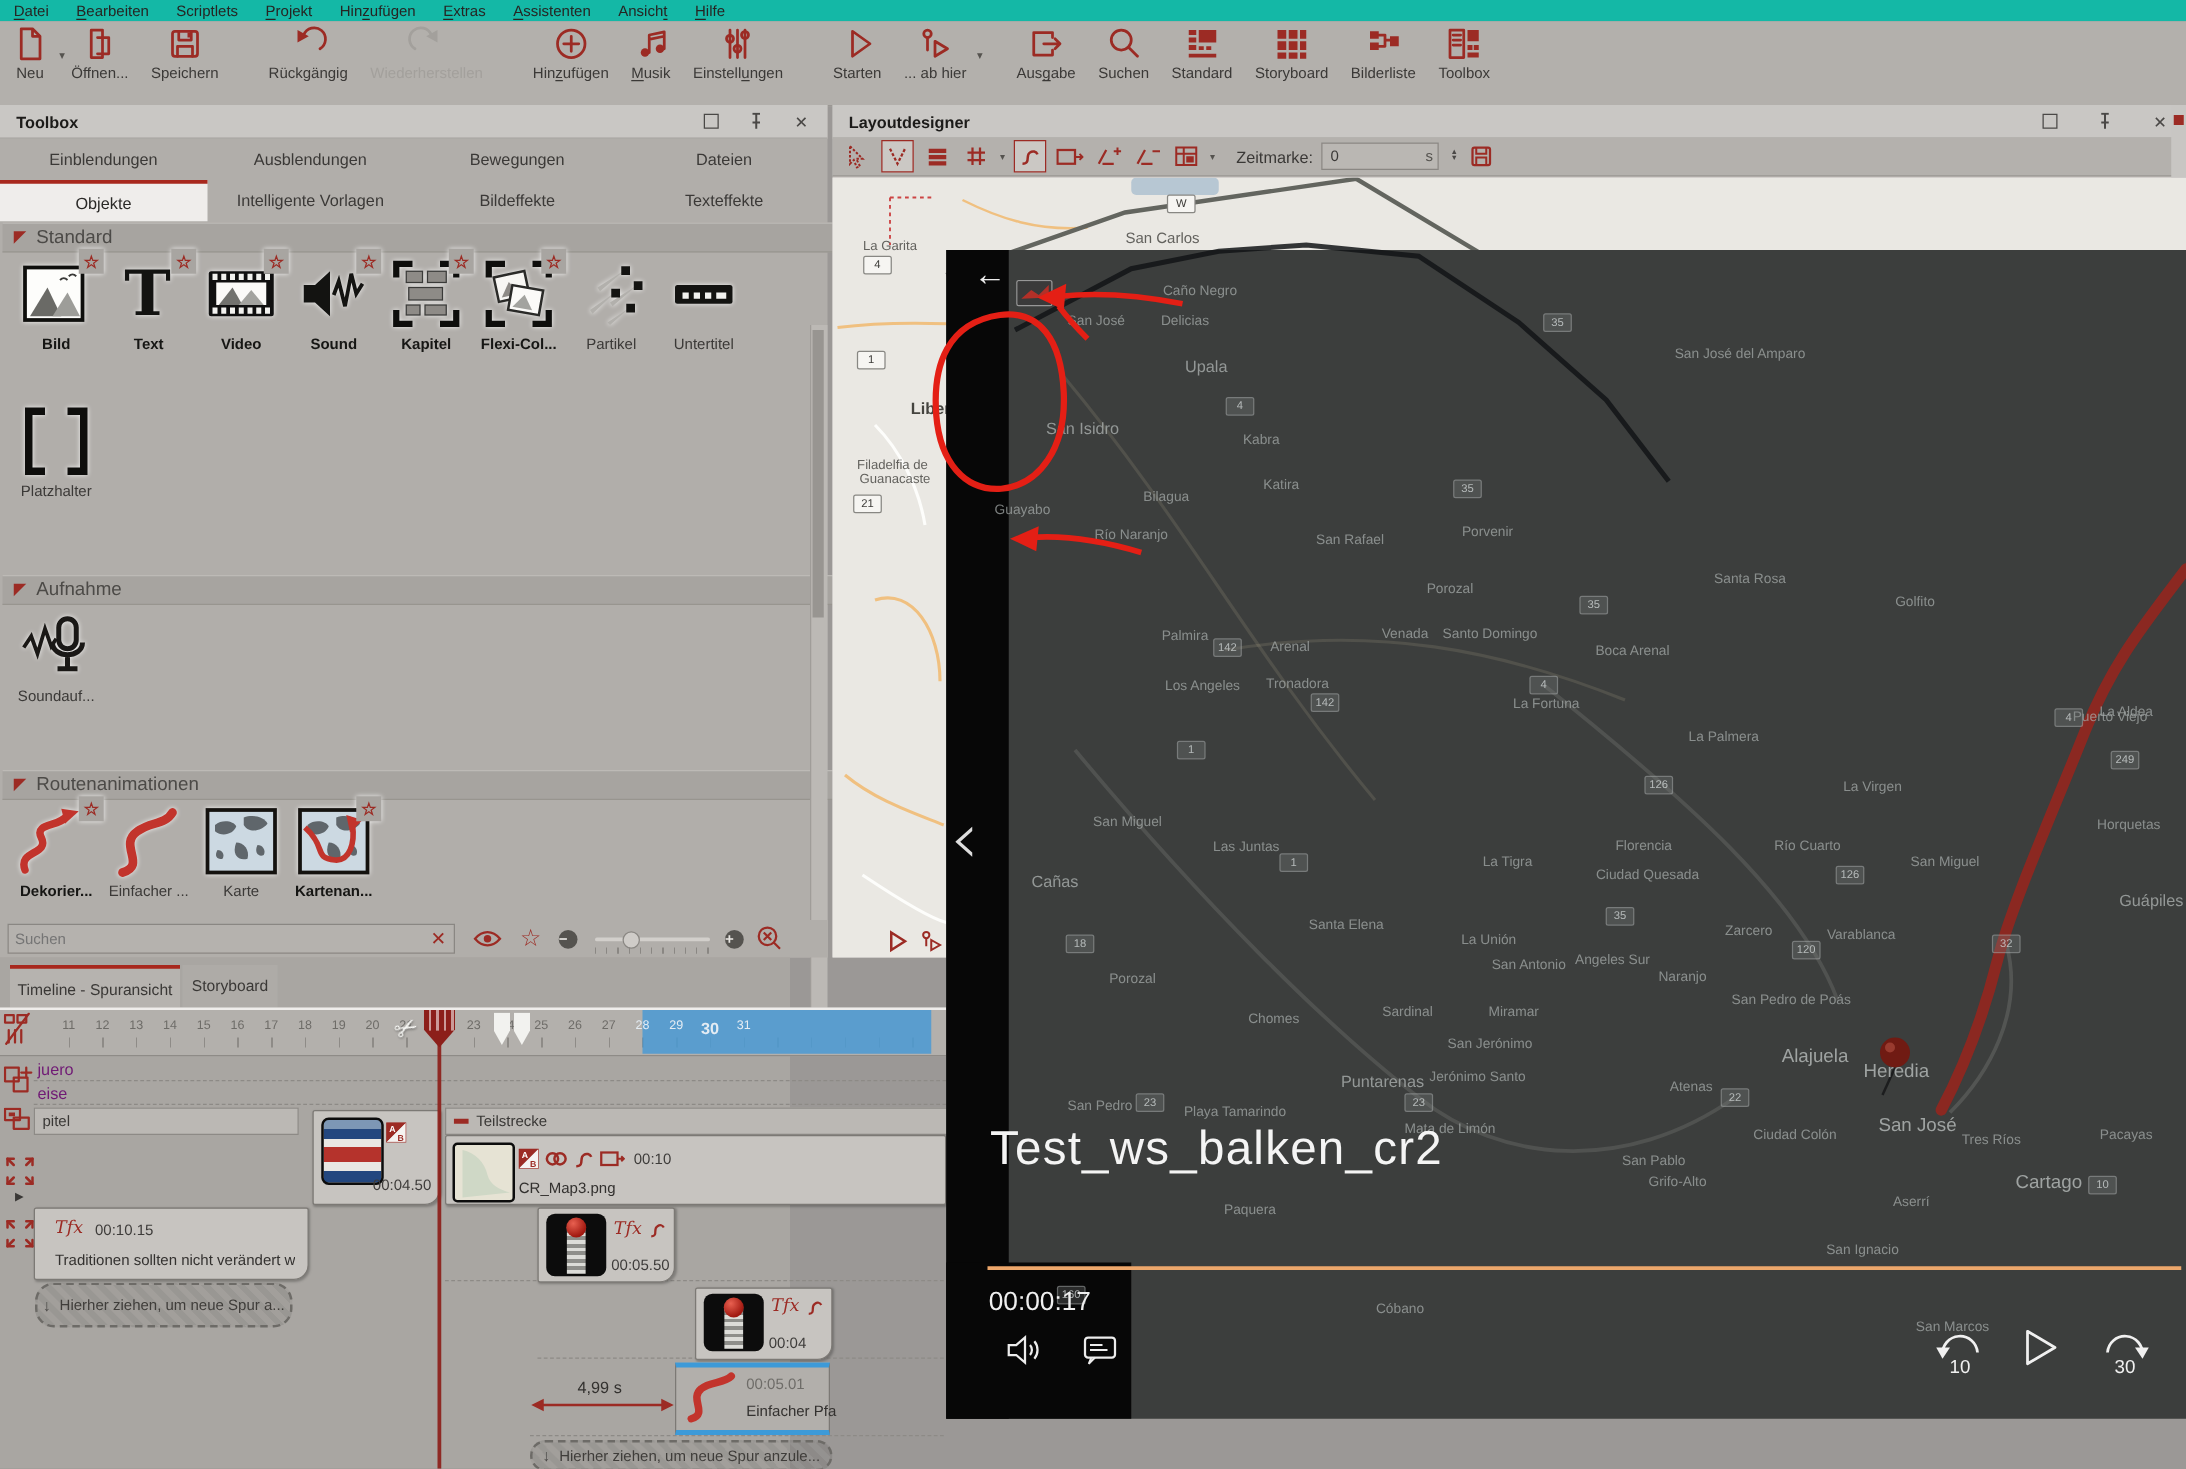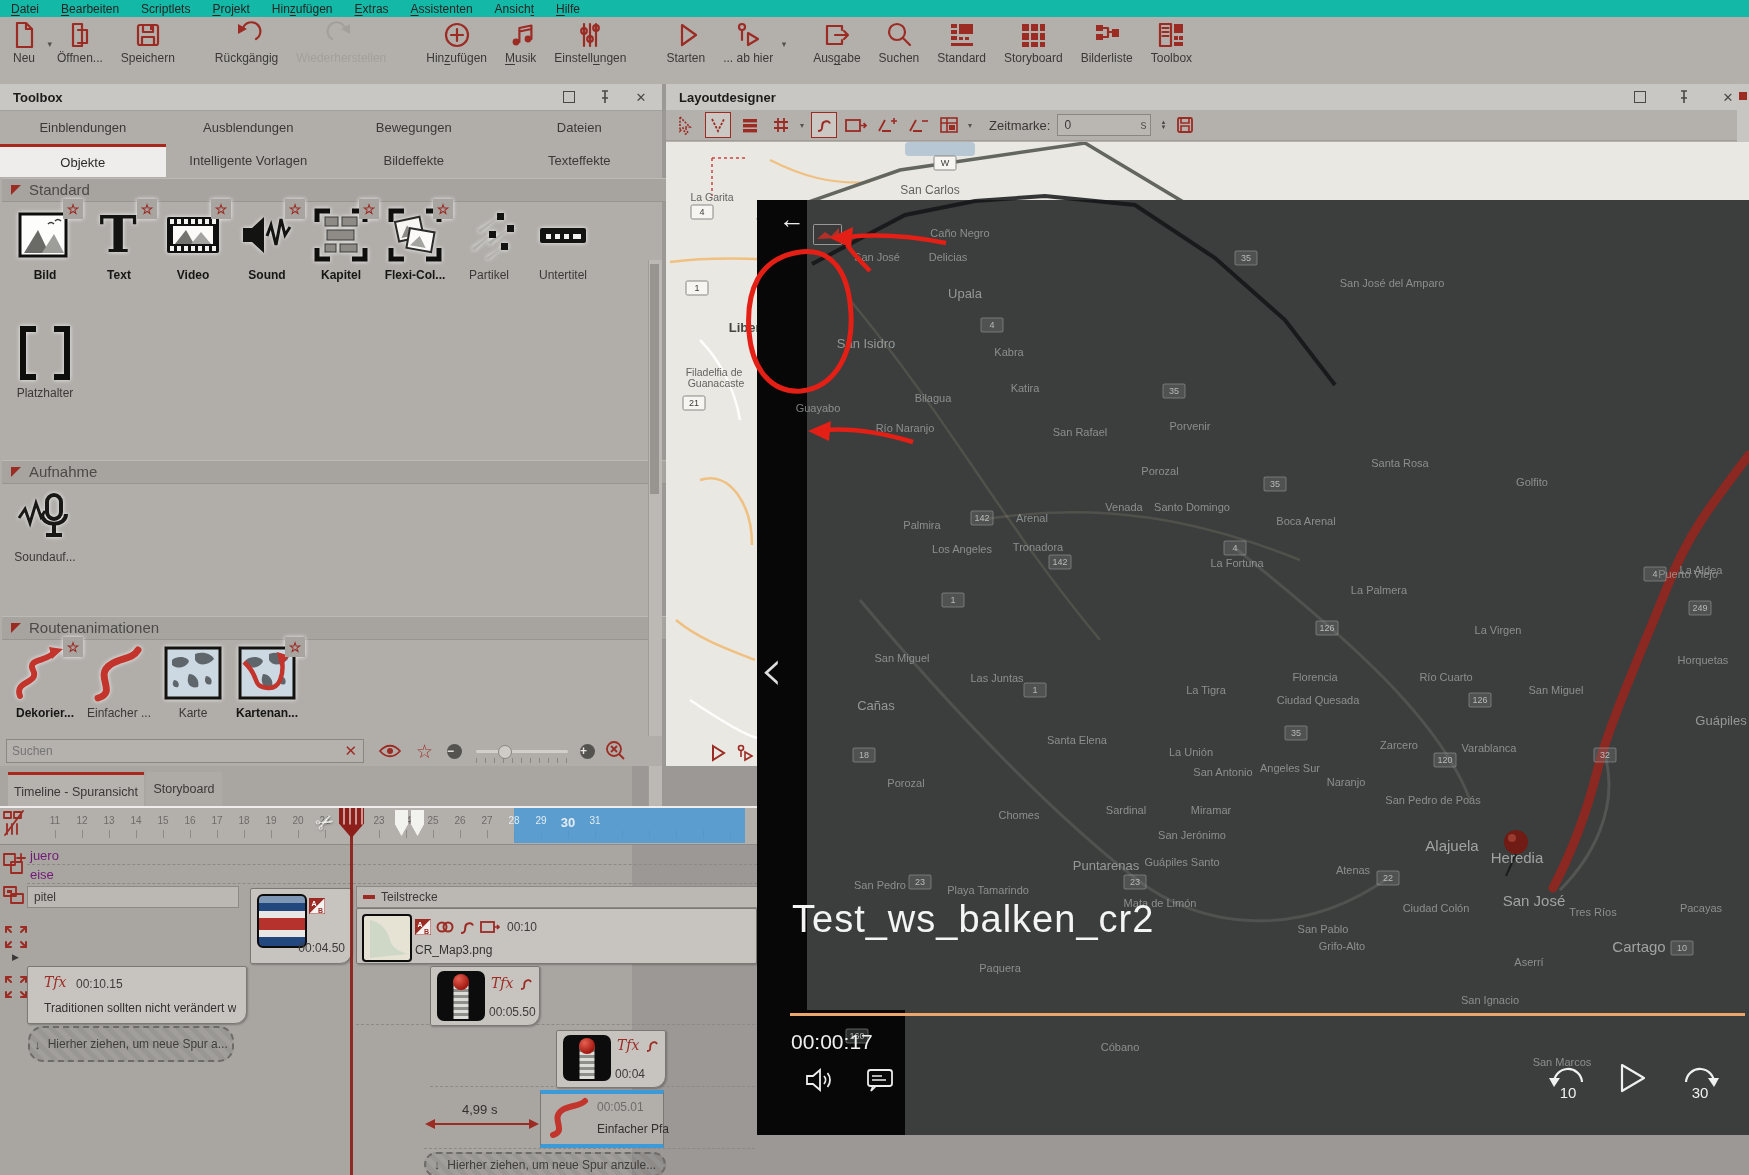--- a/index.html
+++ b/index.html
@@ -904,59 +904,59 @@
       <span class="dl md" style="left: 866px; top: 343px;">San Isidro</span>
       <span class="dl" style="left: 933px; top: 398px;">Bilagua</span>
       <span class="dl" style="left: 1025px; top: 388px;">Katira</span>
       <span class="dl" style="left: 818px; top: 408px;">Guayabo</span>
       <span class="dl" style="left: 905px; top: 428px;">Río Naranjo</span>
       <span class="dl" style="left: 1080px; top: 432px;">San Rafael</span>
       <span class="dl" style="left: 1190px; top: 426px;">Porvenir</span>
       <span class="dl" style="left: 1160px; top: 471px;">Porozal</span>
       <span class="dl" style="left: 1400px; top: 463px;">Santa Rosa</span>
       <span class="dl" style="left: 1532px; top: 482px;">Golfito</span>
-      <span class="dl" style="left: 922px; top: 509px; margin-top: 16px;">Palmira</span>
+      <span class="dl" style="left: 948px; top: 509px;">Palmira</span>
       <span class="dl" style="left: 1124px; top: 507px;">Venada</span>
       <span class="dl" style="left: 1192px; top: 507px;">Santo Domingo</span>
       <span class="dl" style="left: 1032px; top: 518px;">Arenal</span>
       <span class="dl" style="left: 1306px; top: 521px;">Boca Arenal</span>
       <span class="dl" style="left: 962px; top: 549px;">Los Angeles</span>
       <span class="dl" style="left: 1038px; top: 547px;">Tronadora</span>
       <span class="dl" style="left: 1237px; top: 563px;">La Fortuna</span>
       <span class="dl" style="left: 1701px; top: 570px;">La Aldea</span>
       <span class="dl" style="left: 1688px; top: 574px;">Puerto Viejo</span>
       <span class="dl" style="left: 1379px; top: 590px;">La Palmera</span>
       <span class="dl" style="left: 1498px; top: 630px;">La Virgen</span>
       <span class="dl" style="left: 902px; top: 658px;">San Miguel</span>
       <span class="dl" style="left: 997px; top: 678px;">Las Juntas</span>
       <span class="dl" style="left: 1315px; top: 677px;">Florencia</span>
       <span class="dl" style="left: 1446px; top: 677px;">Río Cuarto</span>
       <span class="dl" style="left: 1556px; top: 690px;">San Miguel</span>
       <span class="dl" style="left: 1318px; top: 700px;">Ciudad Quesada</span>
       <span class="dl" style="left: 1206px; top: 690px;">La Tigra</span>
       <span class="dl" style="left: 1703px; top: 660px;">Horquetas</span>
-      <span class="dl md" style="left: 844px; top: 705px; margin-left: 32px;">Cañas</span>
+      <span class="dl md" style="left: 844px; top: 705px;">Cañas</span>
       <span class="dl md" style="left: 1721px; top: 720px;">Guápiles</span>
       <span class="dl" style="left: 1077px; top: 740px;">Santa Elena</span>
       <span class="dl" style="left: 1191px; top: 752px;">La Unión</span>
       <span class="dl" style="left: 1399px; top: 745px;">Zarcero</span>
       <span class="dl" style="left: 1489px; top: 748px;">Varablanca</span>
       <span class="dl" style="left: 1223px; top: 772px;">San Antonio</span>
       <span class="dl" style="left: 1290px; top: 768px;">Angeles Sur</span>
       <span class="dl" style="left: 906px; top: 783px;">Porozal</span>
       <span class="dl" style="left: 1346px; top: 782px;">Naranjo</span>
       <span class="dl" style="left: 1433px; top: 800px;">San Pedro de Poás</span>
       <span class="dl" style="left: 1019px; top: 815px;">Chomes</span>
       <span class="dl" style="left: 1126px; top: 810px;">Sardinal</span>
       <span class="dl" style="left: 1211px; top: 810px;">Miramar</span>
       <span class="dl" style="left: 1192px; top: 835px;">San Jerónimo</span>
       <span class="dl lg" style="left: 1452px; top: 845px;">Alajuela</span>
       <span class="dl lg" style="left: 1517px; top: 857px;">Heredia</span>
       <span class="dl md" style="left: 1106px; top: 865px;">Puntarenas</span>
-      <span class="dl" style="left: 1182px; top: 862px;">Guápiles Santo</span>
+      <span class="dl" style="left: 1182px; top: 862px;">Jerónimo Santo</span>
       <span class="dl" style="left: 1353px; top: 870px;">Atenas</span>
       <span class="dl" style="left: 880px; top: 885px;">San Pedro</span>
       <span class="dl" style="left: 988px; top: 890px;">Playa Tamarindo</span>
       <span class="dl" style="left: 1160px; top: 903px;">Mata de Limón</span>
       <span class="dl lg" style="left: 1534px; top: 900px;">San José</span>
       <span class="dl" style="left: 1436px; top: 908px;">Ciudad Colón</span>
       <span class="dl" style="left: 1593px; top: 912px;">Tres Ríos</span>
       <span class="dl" style="left: 1701px; top: 908px;">Pacayas</span>
       <span class="dl" style="left: 1323px; top: 929px;">San Pablo</span>
       <span class="dl" style="left: 1342px; top: 946px;">Grifo-Alto</span>

